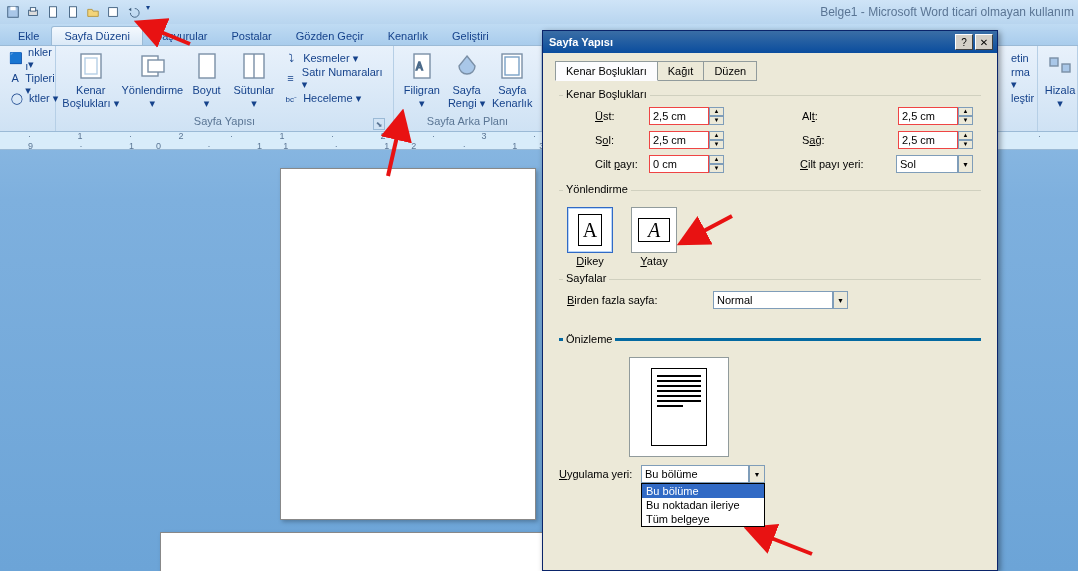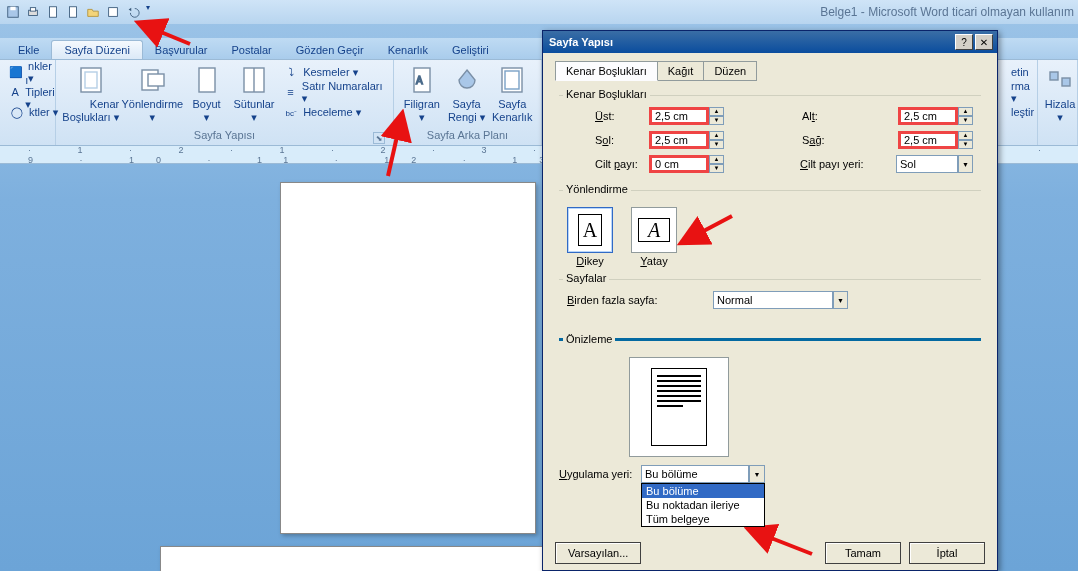--- a/index.html
+++ b/index.html
@@ -6,21 +6,21 @@
   body { width: 1078px; height: 571px; overflow: hidden; background: linear-gradient(to bottom, #9ec5e8, #7eb0de 35%, #6ca4d7); position: relative; font-size: 11px; }
 
   
   .titlebar { height: 24px; background: linear-gradient(to bottom, #cfe4f7, #b8d5ef); display: flex; align-items: center; padding: 0 4px; }
   .qat { display: flex; gap: 2px; }
   .qat-btn { width: 18px; height: 18px; display: flex; align-items: center; justify-content: center; color: #3a5a7a; }
   .qat-btn svg { width: 14px; height: 14px; }
   .win-title { flex: 1; text-align: right; color: #5a7594; font-size: 12px; }
 
   
-  .ribbon-tabs { height: 22px; background: linear-gradient(to bottom,#bfdbf3,#a9ccec); display: flex; align-items: flex-end; padding: 0 6px; border-bottom: 1px solid #9bbad6; margin-top: 14px; }
+  .ribbon-tabs { height: 22px; background: linear-gradient(to bottom,#bfdbf3,#a9ccec); display: flex; align-items: flex-end; padding: 0 6px; border-bottom: 1px solid #9bbad6; }
   .ribbon-tab { padding: 3px 12px 3px; color: #15428b; cursor: pointer; }
   .ribbon-tab.active { background: linear-gradient(to bottom,#f4f9fe,#dbe9f7); border: 1px solid #9bbad6; border-bottom: none; border-radius: 3px 3px 0 0; color: #15428b; font-weight: normal; }
 
   
   .ribbon-body { height: 86px; background: linear-gradient(to bottom,#e8f1fb,#cfe2f4); border-bottom: 1px solid #9bbad6; display: flex; }
   .ribbon-group { border-right: 1px solid #b6cfe6; padding: 2px 6px 0; display: flex; flex-direction: column; position: relative; }
   .group-body { flex: 1; display: flex; align-items: flex-start; gap: 2px; }
   .group-label { height: 16px; color: #5a7594; text-align: center; font-size: 11px; position: relative; }
   .group-launcher { position: absolute; right: 2px; bottom: 1px; width: 12px; height: 12px; border: 1px solid #9bbad6; font-size: 8px; display: flex; align-items: center; justify-content: center; color: #5a7594; cursor: pointer; }
 
@@ -51,21 +51,21 @@
   .dlg-tab { padding: 3px 10px; border: 1px solid #919b9c; background: #ece9d8; margin-right: -1px; cursor: pointer; position:relative; }
   .dlg-tab.active { background:#fcfcfe; border-bottom-color:#fcfcfe; z-index:2; }
   .dlg-panel { border: 0; background: transparent; padding: 8px 4px; }
   .fieldset { border: 1px solid #d0d0bf; padding: 0; margin: 6px 0 0; position: relative; }
   .fs-legend { position: relative; top: -8px; left: 4px; background: #ece9d8; padding: 0 3px; color: #000; display:inline-block; }
   .fs-body { padding: 0 8px 8px; margin-top: -4px; }
   .row { display: flex; align-items: center; gap: 6px; height: 24px; }
   .row .lbl { width: 76px; padding-left: 28px; }
   .row .lbl2 { width: 90px; }
   .spin { display: flex; align-items:center; }
-  .spin input { width: 60px; height: 18px; border: 3px solid #ef4444; padding: 0 3px; background:#fff; font-size:11px; }
+  .spin input { width: 60px; height: 18px; border: 1px solid #ef4444; padding: 0 3px; background:#fff; font-size:11px; }
   .spin .updown { width: 15px; height: 18px; display:flex; flex-direction:column; }
   .spin .updown span { flex:1; border:1px solid #7f9db9; background:#ece9d8; font-size:6px; text-align:center; line-height:7px; cursor:pointer; }
   .combo { display:flex; }
   .combo input { width: 62px; height:18px; border:1px solid #7f9db9; background:#fff; padding:0 3px; font-size:11px; }
   .combo .cbtn { width:15px; height:18px; border:1px solid #7f9db9; background:#ece9d8; font-size:7px; display:flex; align-items:center; justify-content:center; cursor:pointer; }
 
   
   .orient { display:flex; gap:18px; padding:4px 8px 6px; }
   .orient-item { display:flex; flex-direction:column; align-items:center; gap:2px; cursor: pointer; }
   .orient-box { width: 46px; height: 46px; border:1px solid #919b9c; background:#fff; display:flex; align-items:center; justify-content:center; padding: 4px; }
@@ -185,21 +185,21 @@
 
   <div class="ribbon-group" style="width:338px;">
     <div class="group-body">
       <div class="rbtn-big">
         <span class="icon">
             <svg viewBox="0 0 32 32">
               <rect x="6" y="4" width="20" height="24" fill="#fff" stroke="#7a8fa6"></rect>
               <rect x="10" y="8" width="12" height="16" fill="none" stroke="#b6cfe6"></rect>
             </svg>
           </span>
-        <span style="white-space:pre-line;text-align:right;">Kenar
+        <span style="white-space:pre-line;">Kenar
 Boşlukları ▾</span>
       </div>
       <div class="rbtn-big">
         <span class="icon">
             <svg viewBox="0 0 32 32">
               <rect x="6" y="6" width="16" height="20" fill="#fff" stroke="#7a8fa6"></rect>
               <rect x="12" y="10" width="16" height="12" fill="#fff" stroke="#7a8fa6"></rect>
             </svg>
           </span>
         <span style="white-space:pre-line;">Yönlendirme
@@ -452,26 +452,20 @@
             <span class="cbtn">▼</span>
         </span>
         <div class="app-list">
           <div class="opt sel">Bu bölüme</div>
           <div class="opt">Bu noktadan ileriye</div>
           <div class="opt">Tüm belgeye</div>
         </div>
       </div>
     </div>
 
-    <div class="dlg-buttons">
-      <button class="btn">Varsayılan...</button>
-      <span style="flex:1"></span>
-      <button class="btn" style="margin-right:8px; width:76px;">Tamam</button>
-      <button class="btn" style="width:76px;">İptal</button>
-    </div>
   </div>
 </div>
 
 <div class="arrow" style="left:150px; top:24px;">
   <svg width="50" height="30">
       <defs>
         <marker id="ah1" markerWidth="8" markerHeight="8" refX="2" refY="4" orient="auto">
           <path d="M0,0 L8,4 L0,8 z" fill="#e81212"></path>
         </marker>
       </defs>

